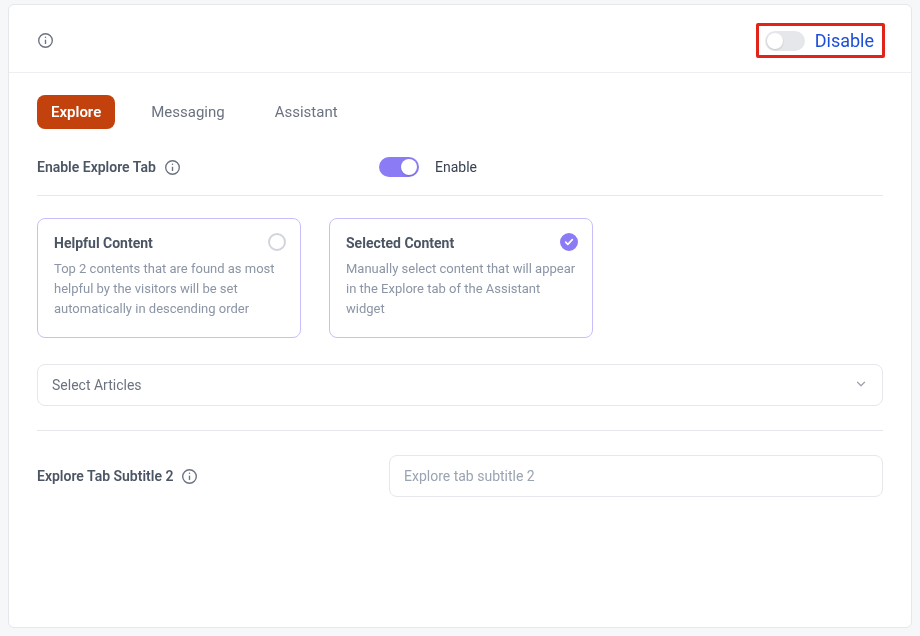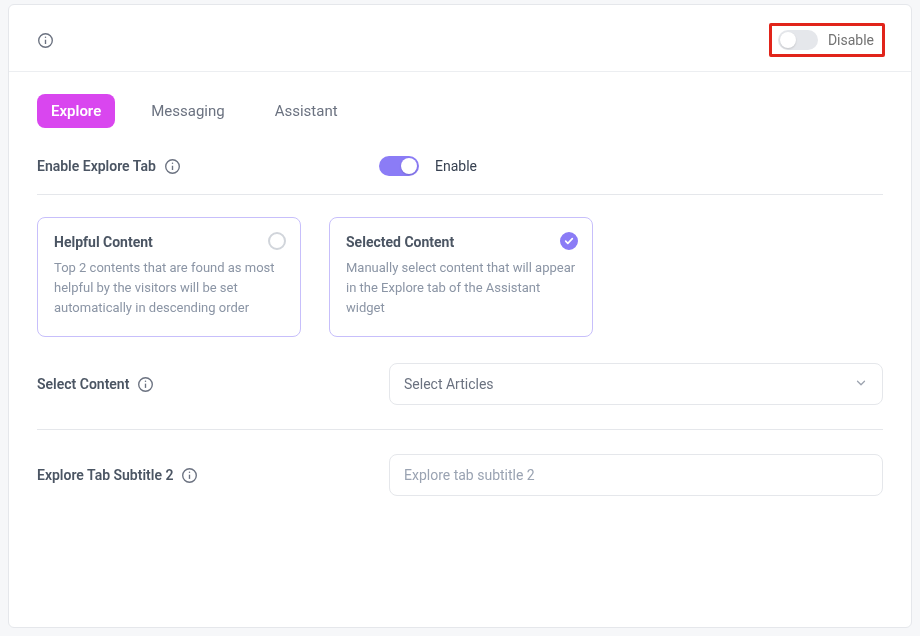--- a/index.html
+++ b/index.html
@@ -45,28 +45,28 @@
     width:40px; height:20px; border-radius:999px; position:relative;
     background:#e5e7eb; cursor:pointer; flex:0 0 auto;
   }
   .switch .knob {
     position:absolute; top:2px; left:2px; width:16px; height:16px;
     border-radius:50%; background:#fff; box-shadow:0 1px 2px rgba(0,0,0,.15);
     transition:left .15s;
   }
   .switch.on { background:#8b7cf6; }
   .switch.on .knob { left:22px; }
-  .switch-label { font-size:14px; color:#737373; }
+  .switch-label { font-size:18px; color:#1d4ed8; }
   .panel-body { padding:22px 28px 24px 28px; }
   .tabs { display:flex; gap:22px; align-items:center; margin-bottom:28px; }
   .tab {
     font-size:15px; color:#6b7280; padding:8px 14px; border-radius:8px;
     cursor:pointer; user-select:none;
   }
-  .tab.active { background:#d946ef; color:#fff; font-weight:600; }
+  .tab.active { background:#c2410c; color:#fff; font-weight:600; }
   .row { display:flex; align-items:center; margin-bottom:0; }
   .row .label-area { width:352px; display:flex; align-items:center; gap:8px; }
   .row .field-area { flex:1; }
   .field-label { font-size:14px; font-weight:600; color:#4b5563; }
   .toggle-row { margin-bottom:18px; }
   .toggle-field { display:flex; align-items:center; gap:16px; margin-left:-10px; }
   .divider { height:1px; background:#e5e7eb; margin:0 0 22px 0; }
   .cards { display:flex; gap:28px; margin-bottom:26px; }
   .card {
     flex:0 0 264px;
@@ -169,30 +169,20 @@
           <svg viewBox="0 0 12 12">
               <path d="M2 6.2 L4.6 8.8 L10 3.2" fill="none" stroke="#fff" stroke-width="2" stroke-linecap="round" stroke-linejoin="round"></path>
             </svg>
         </div>
         <div class="card-title">Selected Content</div>
         <div class="card-desc">Manually select content that will appear in the Explore tab of the Assistant widget</div>
       </div>
     </div>
 
     <div class="form-row">
-      <div class="label-area">
-        <span class="field-label">Select Content</span>
-        <span class="info-icon">
-          <svg viewBox="0 0 20 20" fill="none" stroke="currentColor" stroke-width="1.6">
-            <circle cx="10" cy="10" r="8"></circle>
-            <line x1="10" y1="9" x2="10" y2="14"></line>
-            <circle cx="10" cy="6.2" r="0.9" fill="currentColor" stroke="none"></circle>
-          </svg>
-        </span>
-      </div>
       <div class="field-area">
         <div class="select">
           <span>Select Articles</span>
           <span class="chev">
             <svg width="14" height="14" viewBox="0 0 20 20">
                 <path d="M5 7.5 L10 12.5 L15 7.5" fill="none" stroke="currentColor" stroke-width="1.8" stroke-linecap="round" stroke-linejoin="round"></path>
               </svg>
           </span>
         </div>
       </div>

